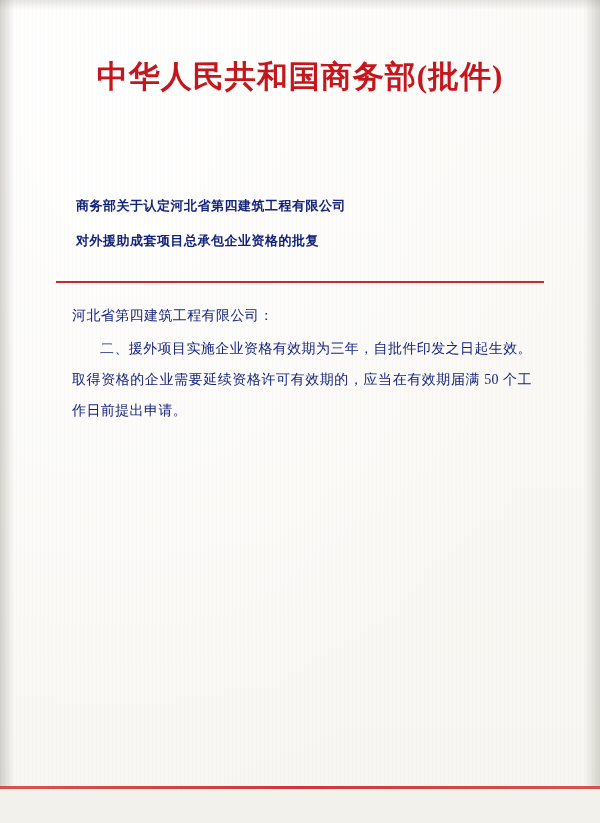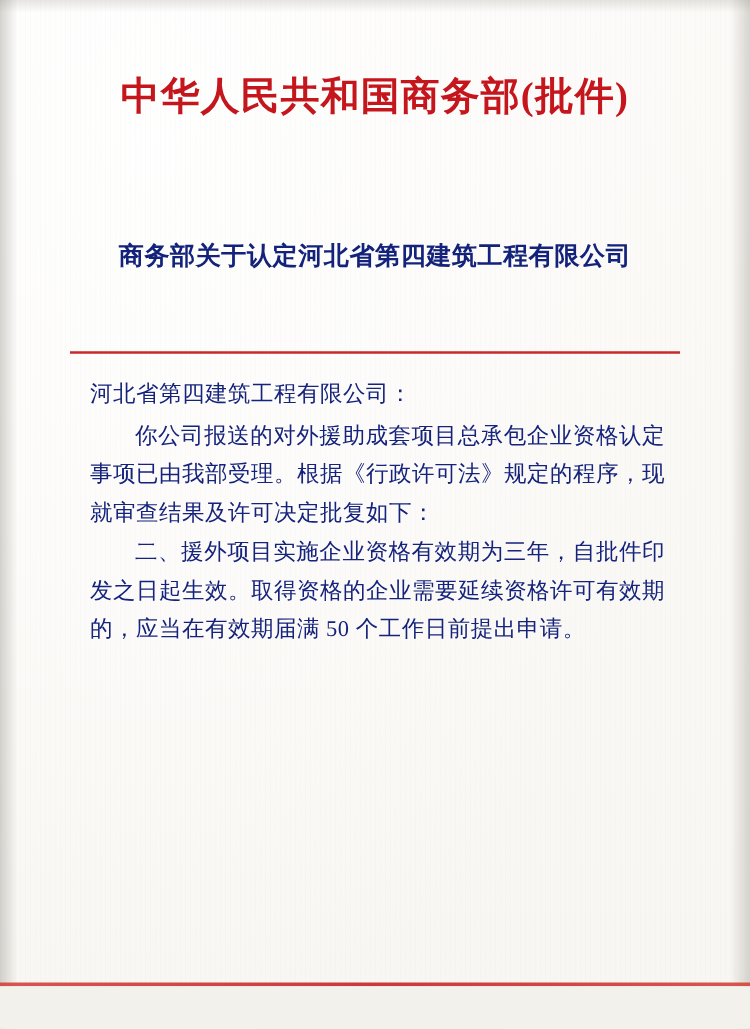--- a/index.html
+++ b/index.html
@@ -80,24 +80,23 @@
     color: #1a1a1a;
     letter-spacing: 0.5px;
     font-family: "Liberation Serif", serif;
   }
 
   .subject {
     position: absolute;
     top: 188px;
     left: 76px;
     right: 76px;
-    text-align: center;
     color: #13227a;
     font-weight: bold;
-    font-size: 20px;
+    font-size: 13px;
     line-height: 35px;
     letter-spacing: 0.5px;
   }
   .subject .line {
     display: block;
     white-space: nowrap;
   }
 
   .red-rule {
     position: absolute;
@@ -108,21 +107,21 @@
     background: #c4161c;
     opacity: 0.92;
   }
 
   .body {
     position: absolute;
     top: 300px;
     left: 72px;
     right: 68px;
     color: #15237c;
-    font-size: 18px;
+    font-size: 14px;
     line-height: 31px;
     letter-spacing: 0.4px;
   }
   .salutation {
     margin: 0 0 2px 0;
   }
   .para {
     margin: 0;
     text-indent: 2em;
     text-align: justify;
@@ -153,26 +152,26 @@
   <div class="paper-noise"></div>
   <div class="edge-shadow-top"></div>
   <div class="edge-shadow-left"></div>
   <div class="edge-shadow-right"></div>
 
   <div class="doc-title">中华人民共和国商务部(批件)</div>
 
 
   <div class="subject">
     <span class="line">商务部关于认定河北省第四建筑工程有限公司</span>
+    <span class="line">对外援助成套项目总承包企业资格的批复</span>
   </div>
 
   <div class="red-rule"></div>
 
   <div class="body">
     <p class="salutation">河北省第四建筑工程有限公司：</p>
-    <p class="para">你公司报送的对外援助成套项目总承包企业资格认定事项已由我部受理。根据《行政许可法》规定的程序，现就审查结果及许可决定批复如下：</p>
     <p class="para">二、援外项目实施企业资格有效期为三年，自批件印发之日起生效。取得资格的企业需要延续资格许可有效期的，应当在有效期届满 50 个工作日前提出申请。</p>
   </div>
 
   <div class="bottom-red-rule"></div>
   <div class="bottom-fade"></div>
 
 </div>
 
 </body></html>

